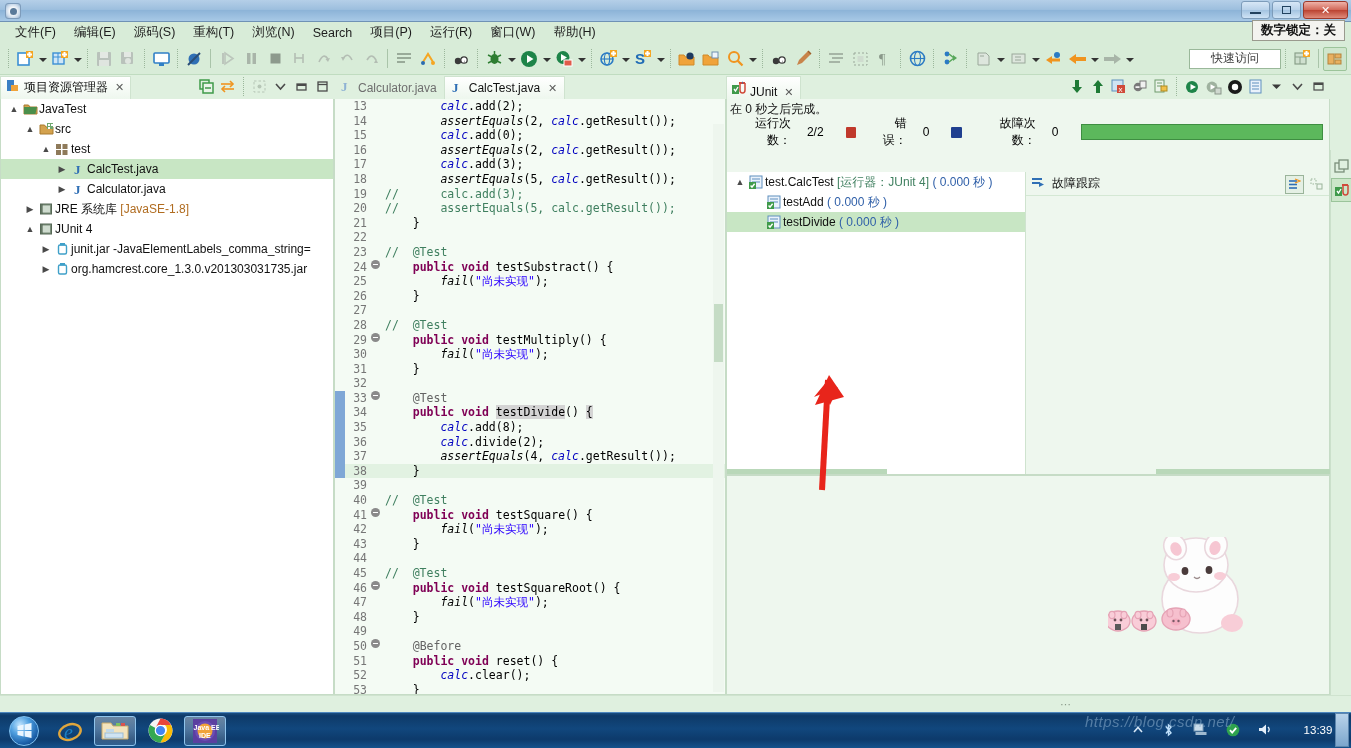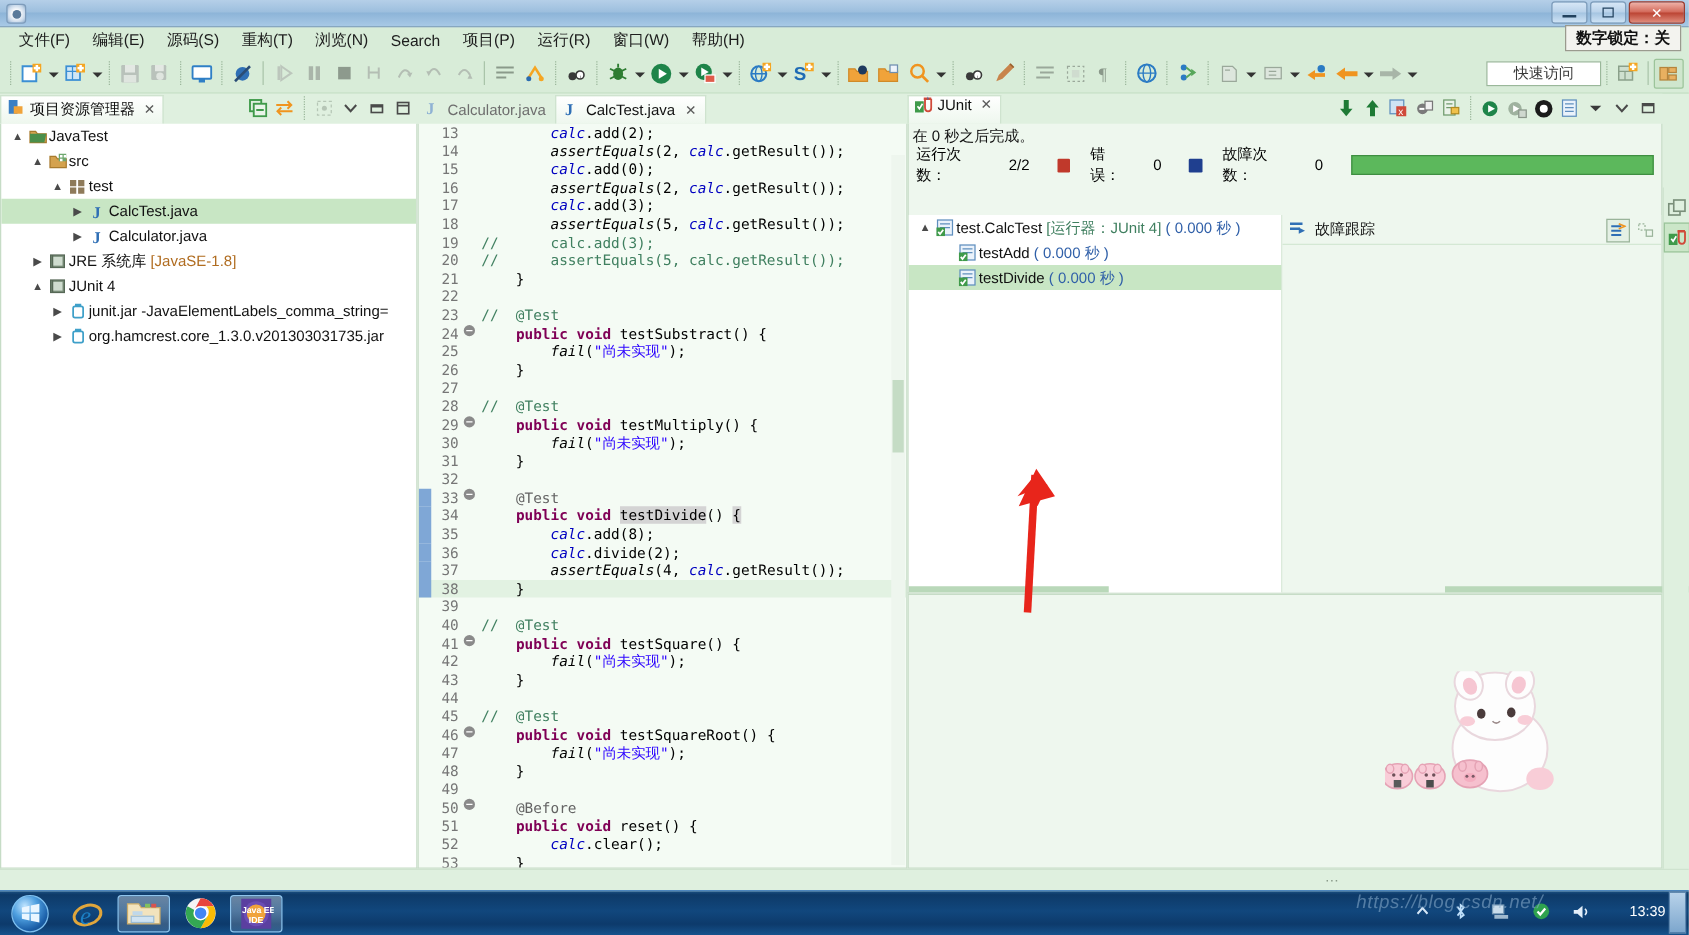--- a/index.html
+++ b/index.html
@@ -142,32 +142,32 @@
   .cm { color: #3f7f5f; }                       
   .st { color: #2a00ff; }                       
   .fld{ color: #0000c0; font-style: italic; }   
   .mth{ color: #000000; font-style: italic; }   
   .sel-tok { background: #d4d4d4; }
 
   
   .junit { position: absolute; left: 726px; top: 0; width: 604px; height: 400px; }
   .ju-tabbar { height: 24px; background: #dff0df; display: flex; align-items: center; position: relative; }
   .ju-tab {
-    height: 23px; display: flex; align-items: flex-start; gap: 4px; padding: 0 6px 0 4px;
+    height: 23px; display: flex; align-items: flex-end; gap: 4px; padding: 0 6px 0 4px;
     background: linear-gradient(to bottom,#ffffff,#eef7ee);
     border-top: 1px solid #cfe3cf; border-left: 1px solid #cfe3cf; border-right: 1px solid #cfe3cf;
     font-size: 12px; color: #111;
   }
   .ju-body {
     position: absolute; top: 24px; left: 0; right: 0; bottom: 0;
     background: #eef7ee; border: 1px solid #c6dcc6; border-top: none;
   }
   .ju-status { height: 19px; padding: 2px 4px 0 3px; font-size: 12px; color: #111; }
   .ju-counters { height: 28px; display: flex; align-items: center; gap: 22px; padding: 0 6px; font-size: 12px; }
-  .cnt { display: flex; align-items: center; gap: 16px; }
+  .cnt { display: flex; align-items: center; gap: 16px; text-align: right; }
   .mini-ico { width: 11px; height: 11px; border-radius: 1px; display:inline-block; }
   .progressbar {
     margin-left: auto; width: 248px; height: 16px; background: #5cb85c;
     border: 1px solid #3e8e41;
   }
   .ju-split { position: absolute; top: 73px; left: 0; right: 0; bottom: 0; display: flex; }
   .ju-left { width: 299px; background: #fff; border-right: 1px solid #cfe3cf; position: relative; }
   .ju-right { flex: 1; background: #eef7ee; position: relative; }
   .ju-trow { height: 20px; display: flex; align-items: center; font-size: 12px; color: #111; white-space: nowrap;}
   .ju-trow.sel { background: #c8e6c4; }

